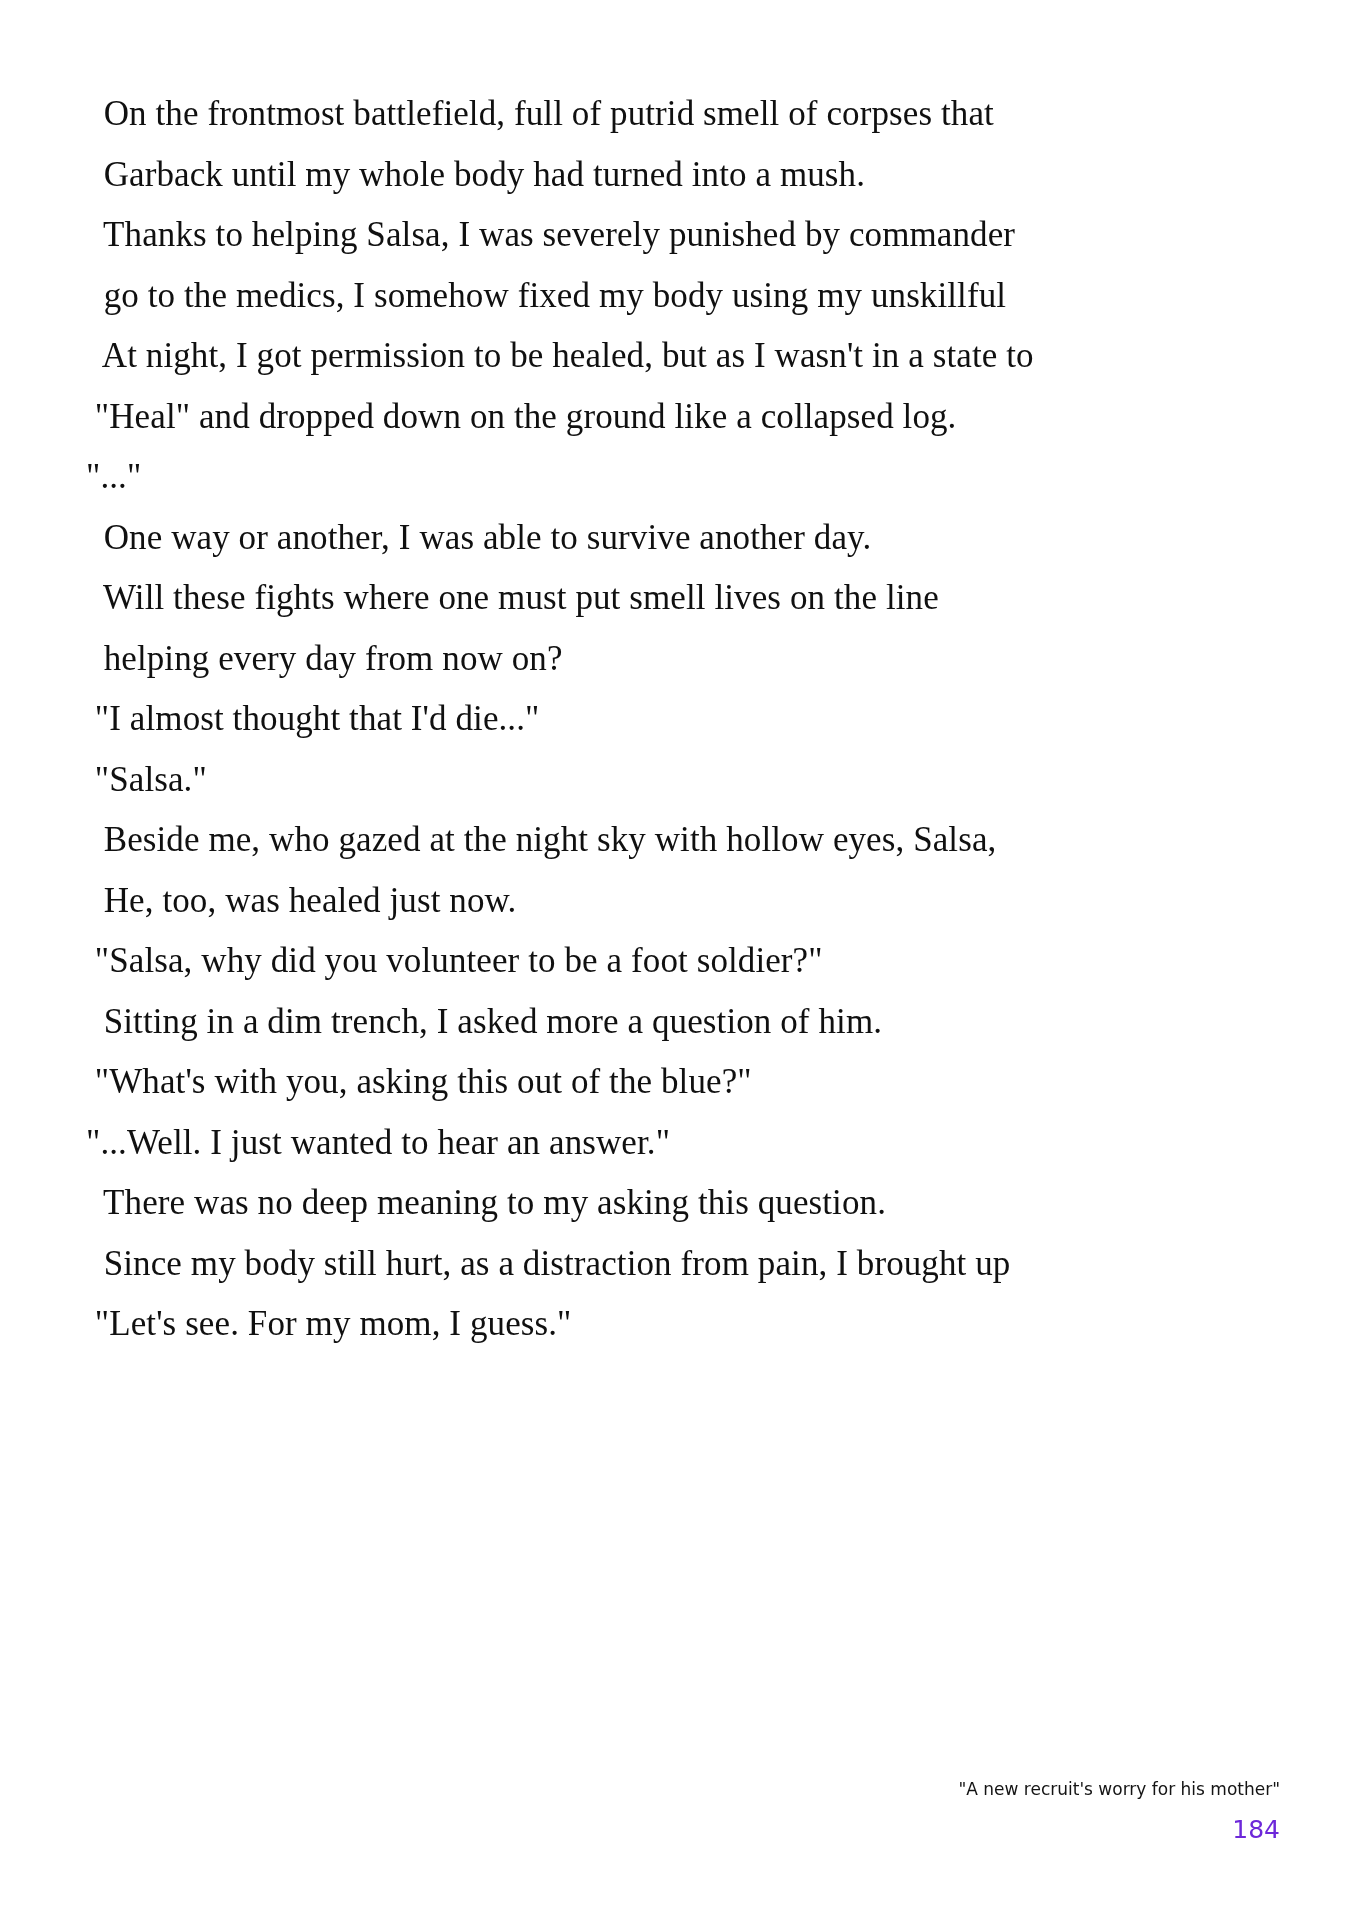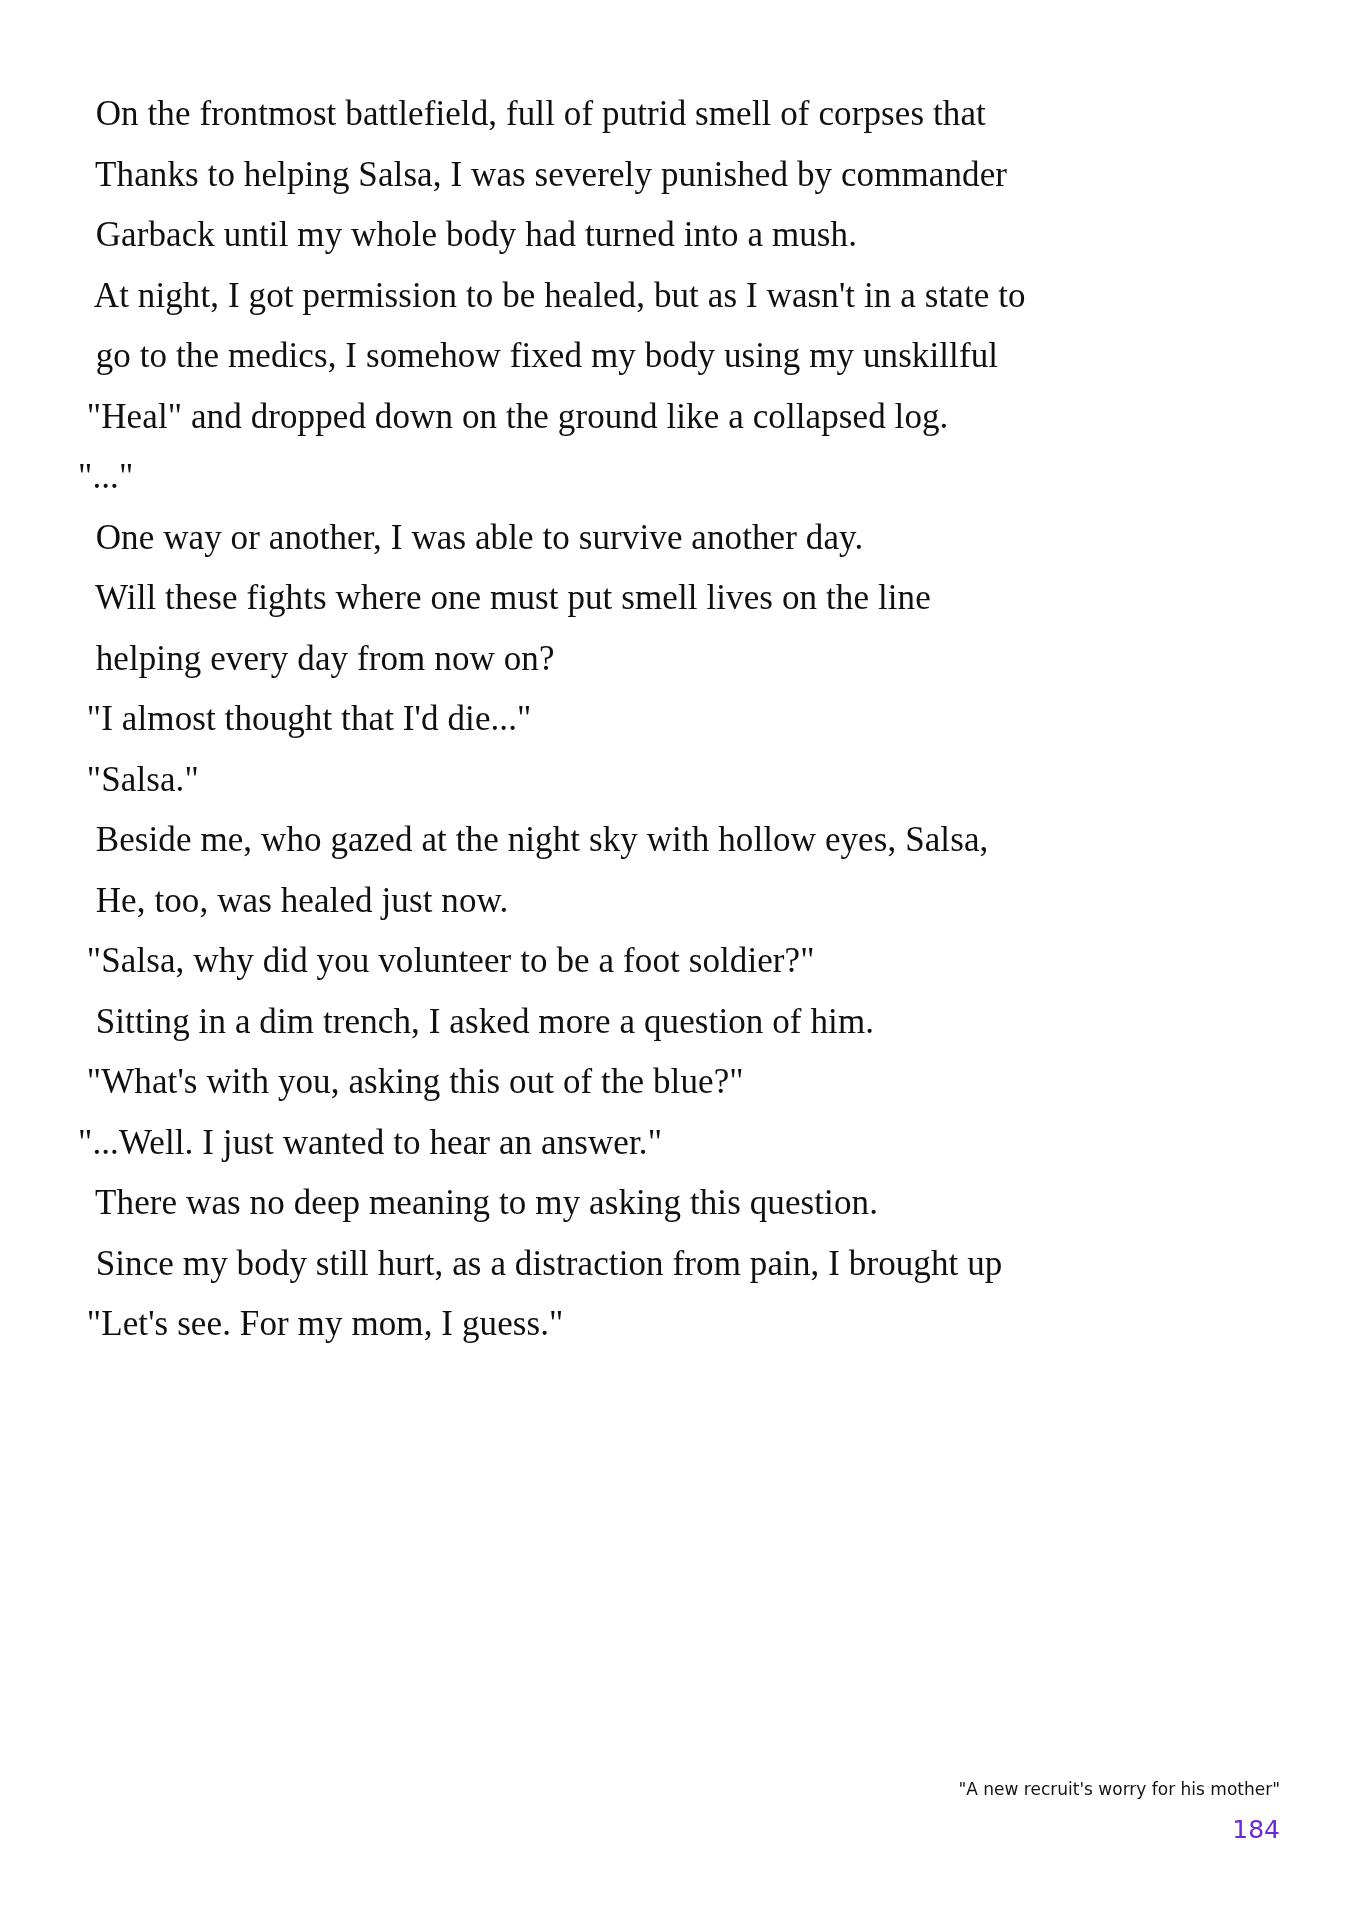--- a/index.html
+++ b/index.html
@@ -14,21 +14,21 @@
     color: #101010;
     position: relative;
     overflow: hidden;
   }
   .page {
     position: absolute;
     inset: 0;
   }
   .body-text {
     position: absolute;
-    left: 78px;
+    left: 86px;
     top: 84px;
     width: 1190px;
   }
   .line {
     font-size: 35px;
     line-height: 60.5px;
     white-space: pre;
     letter-spacing: 0.1px;
   }
   .footer {
@@ -50,24 +50,24 @@
     color: #6d28d9;
   }
 </style>
 </head>
 <body>
 
 <div class="page">
 
   <div class="body-text">
     <div class="line">  On the frontmost battlefield, full of putrid smell of corpses that</div>
+    <div class="line">  Garback until my whole body had turned into a mush.</div>
     <div class="line">  Thanks to helping Salsa, I was severely punished by commander</div>
-    <div class="line">  Garback until my whole body had turned into a mush.</div>
+    <div class="line">  go to the medics, I somehow fixed my body using my unskillful</div>
     <div class="line">  At night, I got permission to be healed, but as I wasn't in a state to</div>
-    <div class="line">  go to the medics, I somehow fixed my body using my unskillful</div>
     <div class="line"> "Heal" and dropped down on the ground like a collapsed log.</div>
     <div class="line">"..."</div>
     <div class="line">  One way or another, I was able to survive another day.</div>
     <div class="line">  Will these fights where one must put smell lives on the line</div>
     <div class="line">  helping every day from now on?</div>
     <div class="line"> "I almost thought that I'd die..."</div>
     <div class="line"> "Salsa."</div>
     <div class="line">  Beside me, who gazed at the night sky with hollow eyes, Salsa,</div>
     <div class="line">  He, too, was healed just now.</div>
     <div class="line"> "Salsa, why did you volunteer to be a foot soldier?"</div>

